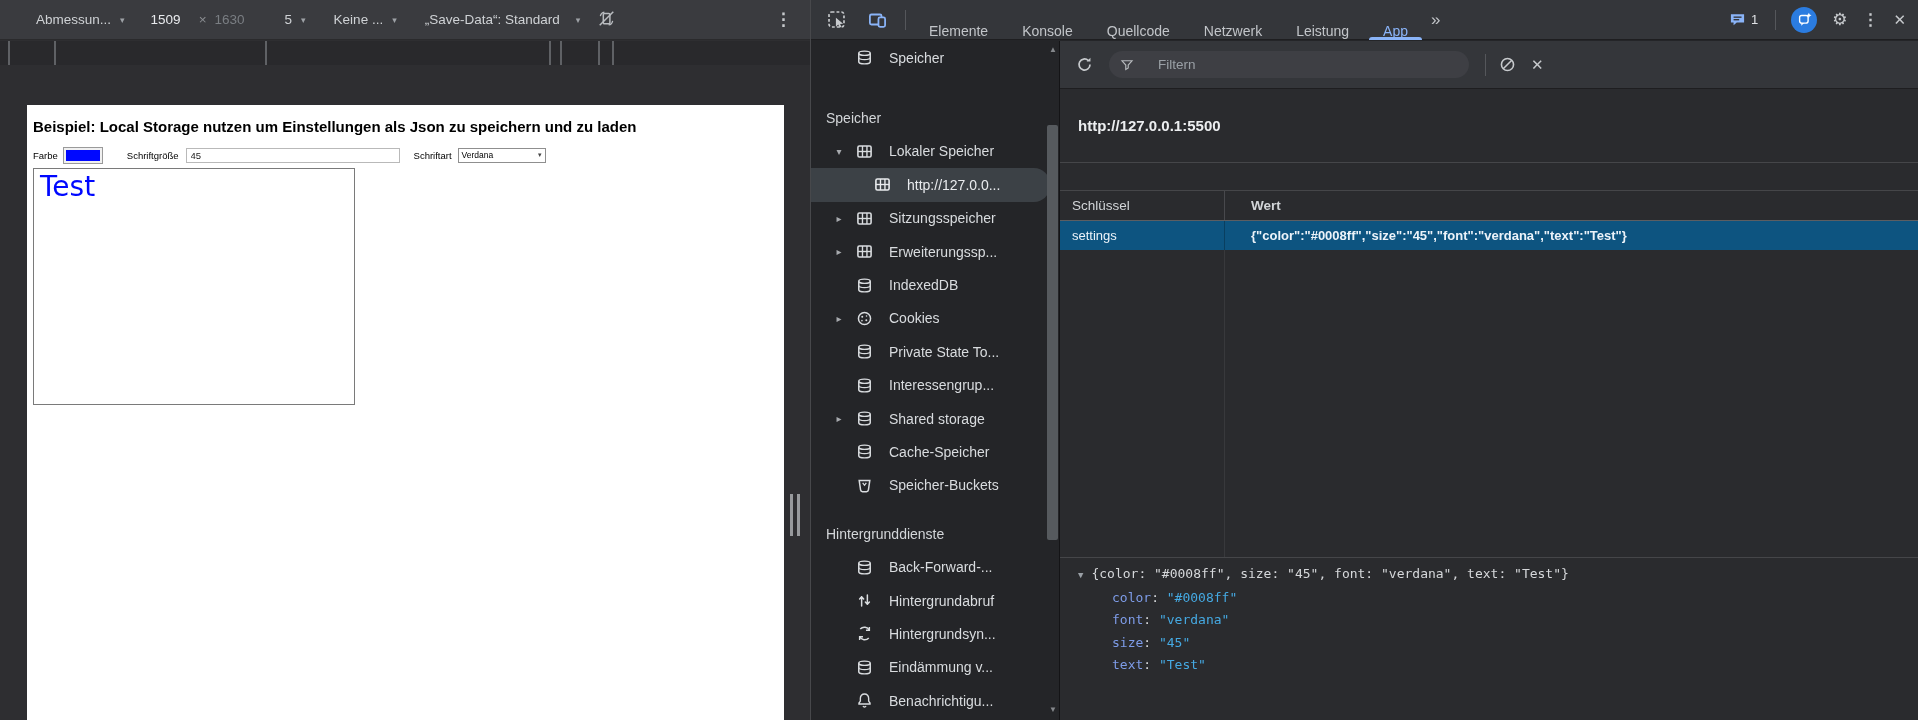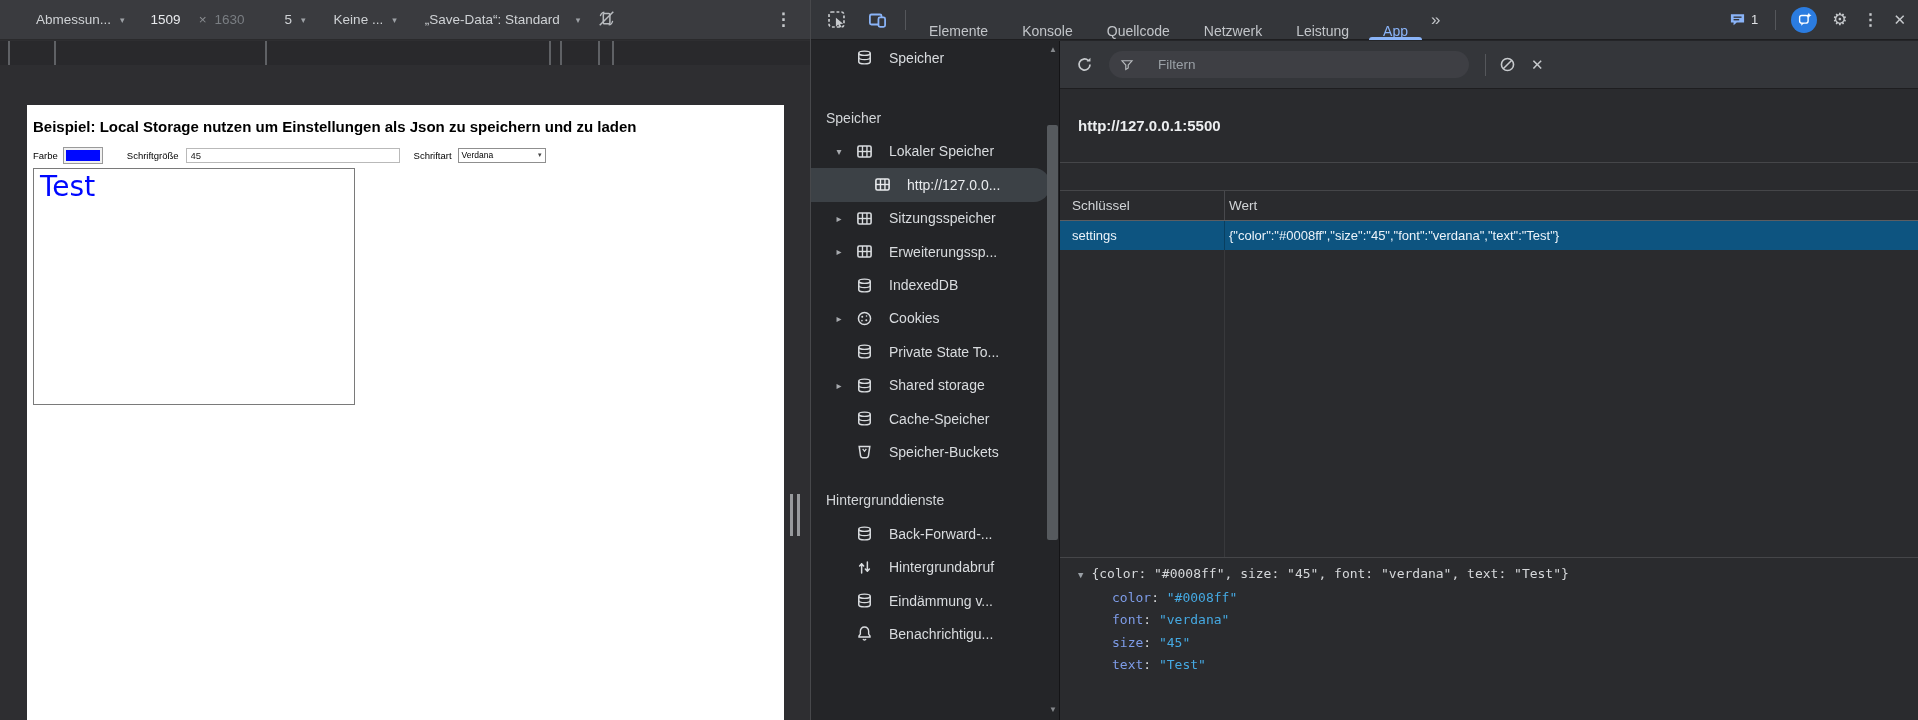--- a/index.html
+++ b/index.html
@@ -95,21 +95,21 @@
   .filter-input::placeholder { color:#9aa0a6; }
   .mt-sep { width:1px; height:22px; background:#55575b; margin-left:16px; }
   .block-btn { margin-left:13px; }
   .clear-btn { margin-left:15px; font-size:15px; }
 
   .origin-block { height:74px; border-bottom:1px solid #454649; display:flex; align-items:center; }
   .origin-title { margin-left:18px; font-size:15px; font-weight:bold; color:#eceef0; }
   .gap-strip { height:28px; border-bottom:1px solid #454649; }
   .grid-header { height:30px; display:flex; align-items:center; border-bottom:1px solid #5c5e62; font-size:13.5px; color:#d2d5d8; }
   .cell-key { width:164px; padding-left:12px; flex:none; }
-  .cell-val { flex:1; padding-left:4px; border-left:1px solid #48494d; height:100%; display:flex; align-items:center; }
+  .cell-val { flex:1; padding-left:26px; border-left:1px solid #48494d; height:100%; display:flex; align-items:center;font-weight:bold; }
   .grid-row { height:29px; display:flex; align-items:center; font-size:13px; color:#ecf3f9; cursor:pointer; }
   .grid-row .cell-val { border-left:1px solid rgba(0,0,0,.25); }
   .grid-empty { position:relative; height:307px; }
   .col-line { position:absolute; left:164px; top:0; bottom:0; width:1px; background:#38393c; }
 
   .preview { border-top:1px solid #454649; height:163px; padding:5px 0 0 18px;
              font-family:"DejaVu Sans Mono",monospace; font-size:13px; line-height:22.5px; color:#d6d8db; }
   .pv-caret { color:#9aa0a6; font-size:9px; margin-right:8px; }
   .pv-prop { padding-left:34px; }
   .pv-key { color:var(--pv-key); }
@@ -353,20 +353,27 @@
             <span class="sb-label">Cookies</span>
           </div>
           <div class="sb-row">
             <span class="sb-arrow"></span>
             <svg class="ticon sb-icon">
               <use href="#i-db"></use>
             </svg>
             <span class="sb-label">Private State To...</span>
           </div>
           <div class="sb-row">
+            <span class="sb-arrow"></span>
+            <svg class="ticon sb-icon">
+              <use href="#i-db"></use>
+            </svg>
+            <span class="sb-label">Interessengrup...</span>
+          </div>
+          <div class="sb-row">
             <span class="sb-arrow">▸</span>
             <svg class="ticon sb-icon">
               <use href="#i-db"></use>
             </svg>
             <span class="sb-label">Shared storage</span>
           </div>
           <div class="sb-row">
             <span class="sb-arrow"></span>
             <svg class="ticon sb-icon">
               <use href="#i-db"></use>
@@ -388,20 +395,27 @@
               <use href="#i-db"></use>
             </svg>
             <span class="sb-label">Back-Forward-...</span>
           </div>
           <div class="sb-row">
             <span class="sb-arrow"></span>
             <svg class="ticon sb-icon">
               <use href="#i-updown"></use>
             </svg>
             <span class="sb-label">Hintergrundabruf</span>
+          </div>
+          <div class="sb-row">
+            <span class="sb-arrow"></span>
+            <svg class="ticon sb-icon">
+              <use href="#i-sync"></use>
+            </svg>
+            <span class="sb-label">Hintergrundsyn...</span>
           </div>
           <div class="sb-row">
             <span class="sb-arrow"></span>
             <svg class="ticon sb-icon">
               <use href="#i-db"></use>
             </svg>
             <span class="sb-label">Eindämmung v...</span>
           </div>
           <div class="sb-row">
             <span class="sb-arrow"></span>

